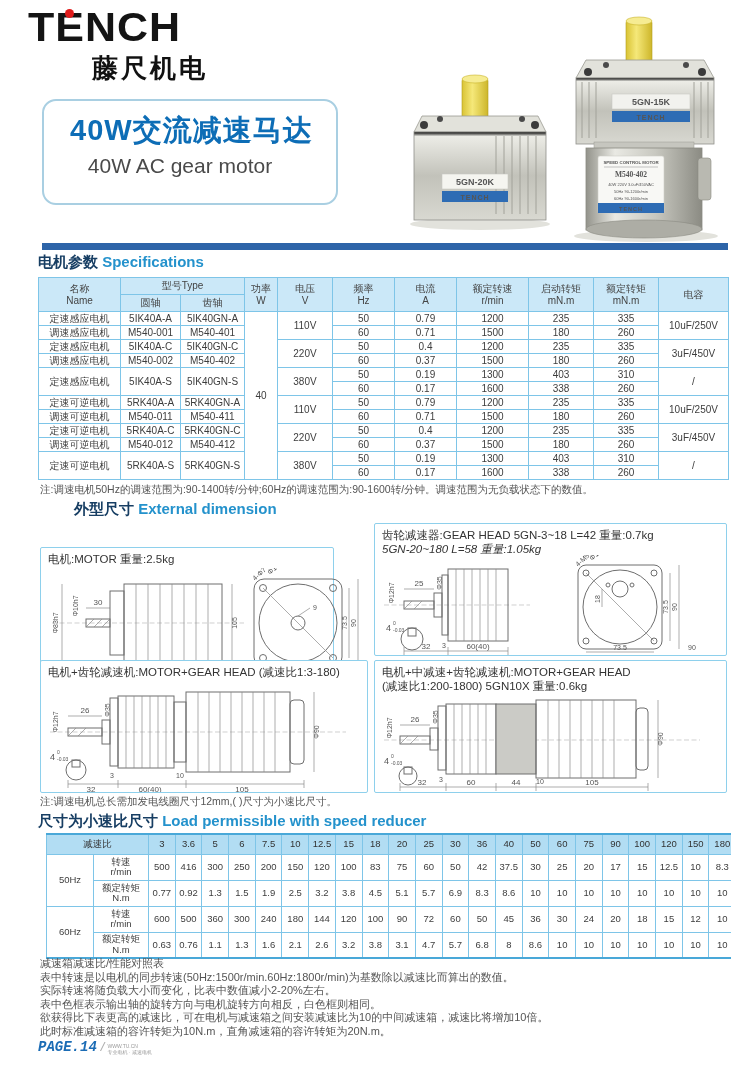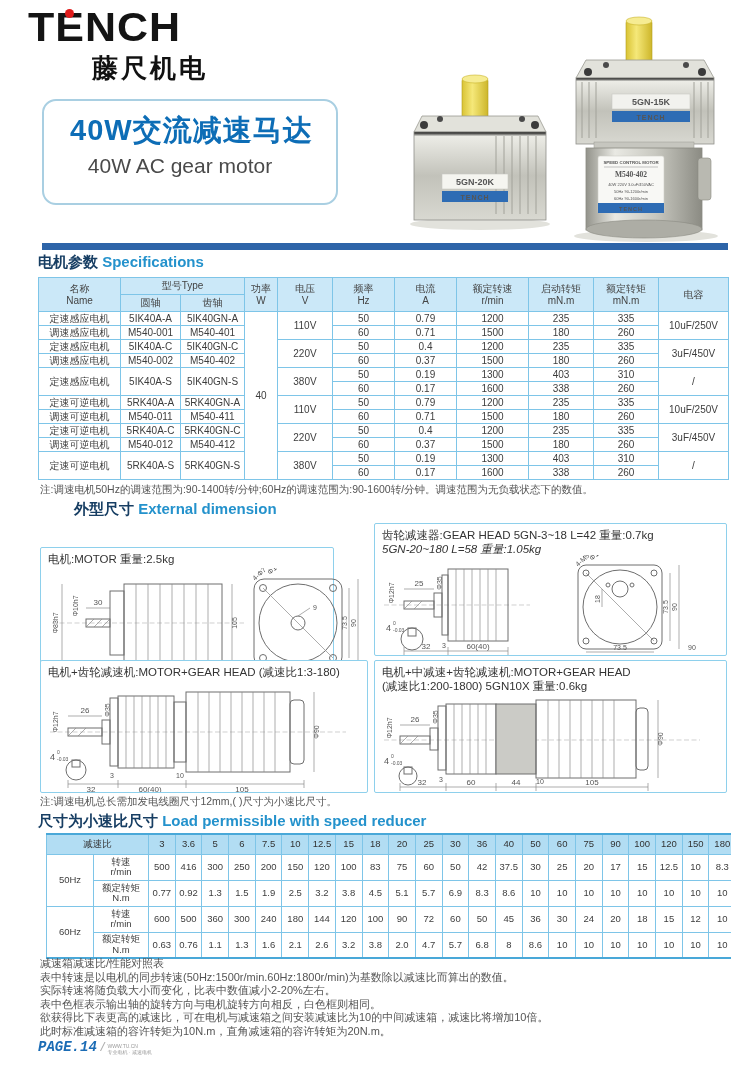--- a/index.html
+++ b/index.html
@@ -694,21 +694,21 @@
 N.m</td>
       <td>0.63</td>
       <td>0.76</td>
       <td>1.1</td>
       <td>1.3</td>
       <td>1.6</td>
       <td>2.1</td>
       <td>2.6</td>
       <td>3.2</td>
       <td>3.8</td>
-      <td>2.0</td>
+      <td>3.1</td>
       <td>4.7</td>
       <td>5.7</td>
       <td>6.8</td>
       <td>8</td>
       <td>8.6</td>
       <td>10</td>
       <td>10</td>
       <td>10</td>
       <td>10</td>
       <td>10</td>

